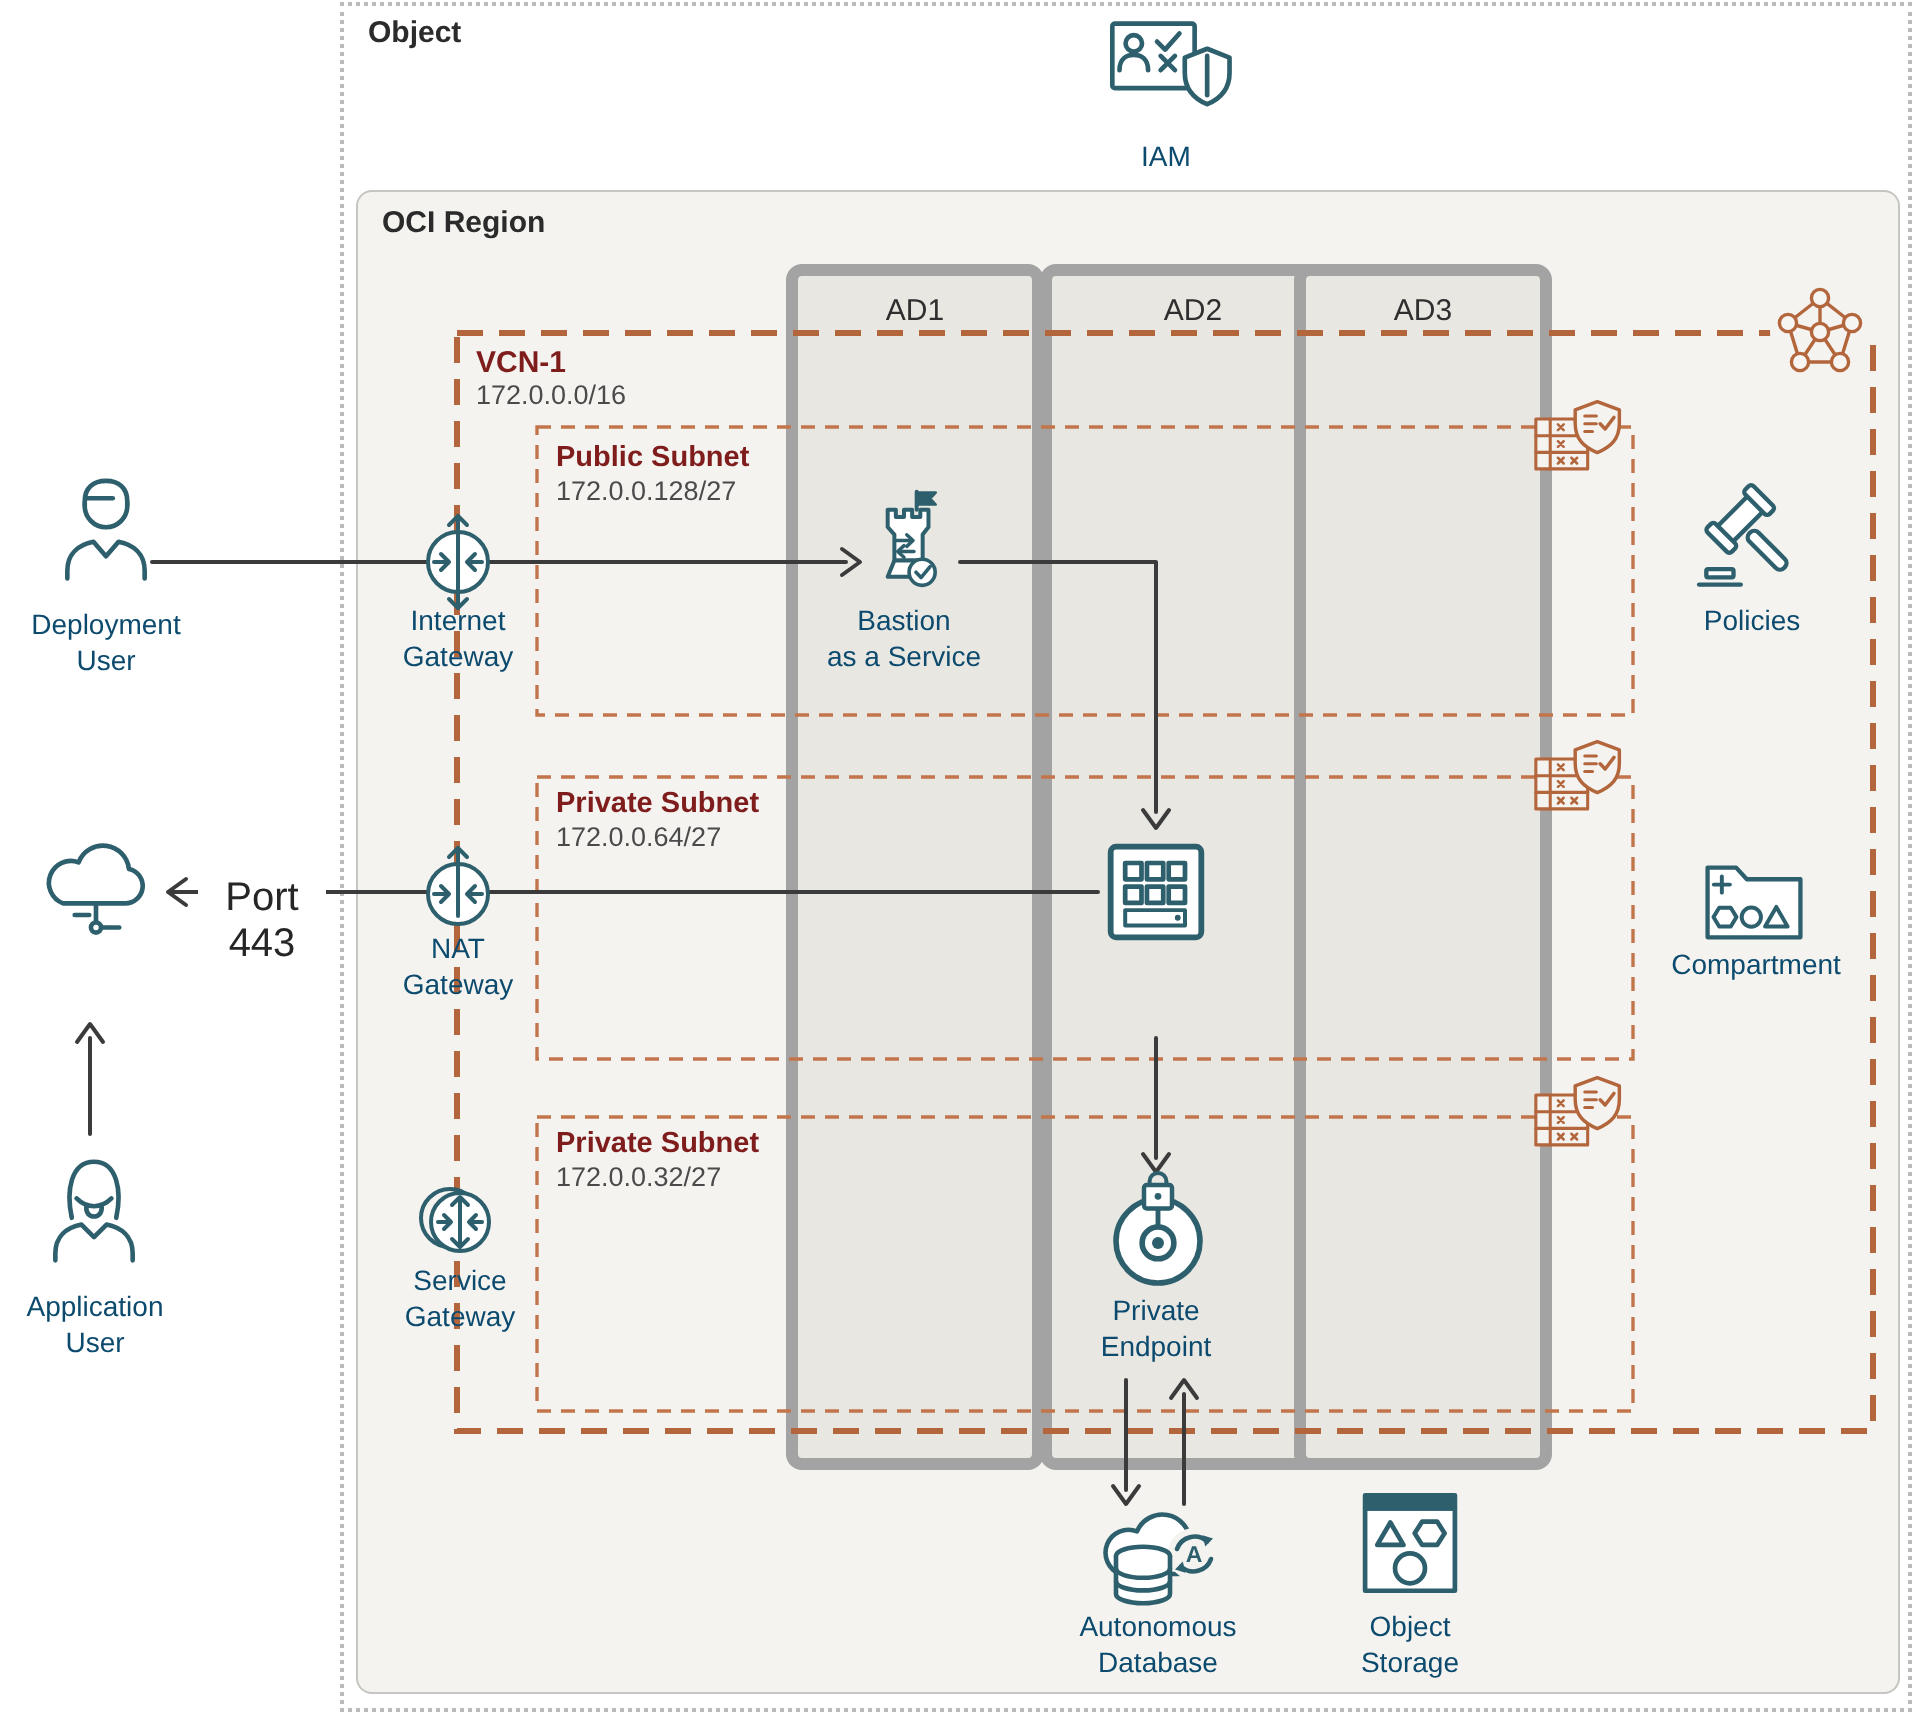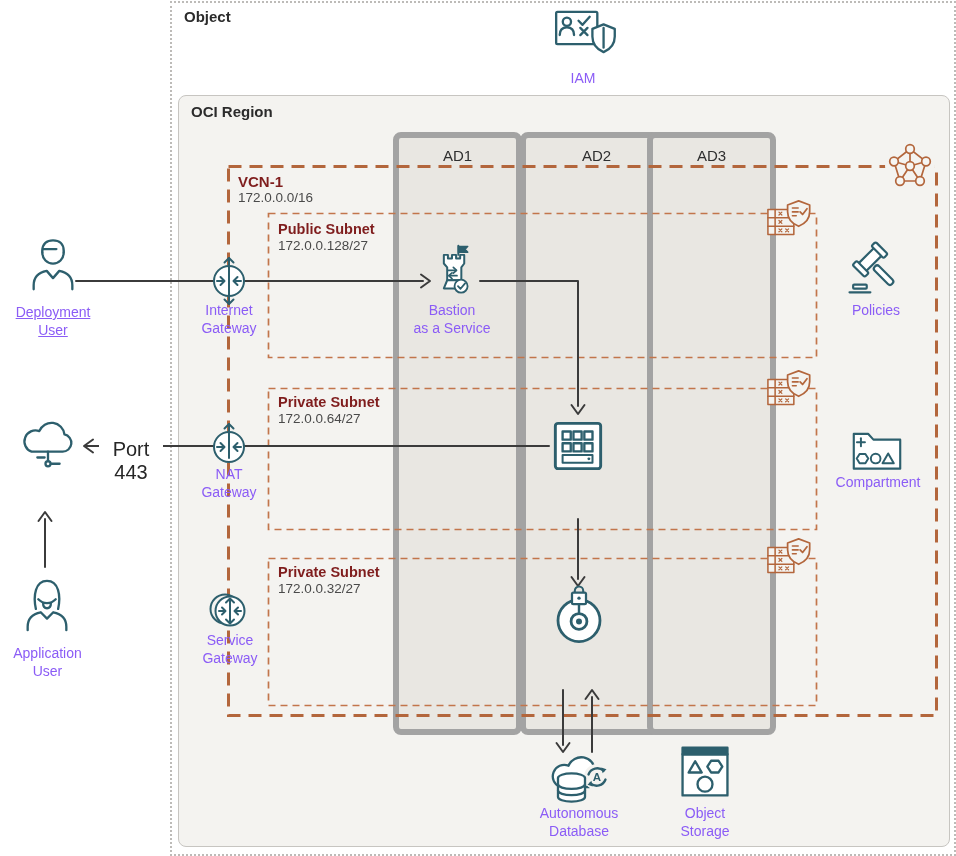--- a/index.html
+++ b/index.html
@@ -6,21 +6,21 @@
   .stage{position:relative;width:956px;height:856px;background:#fff;overflow:hidden;}
   .tenancy{position:absolute;left:170px;top:1px;width:782px;height:851px;background:#fff;border:2px dotted #bdbbb8;}
   .region{position:absolute;left:178px;top:95px;width:770px;height:750px;background:#f4f3f0;border:1px solid #c7c5c1;border-radius:8px;}
   .ad{position:absolute;top:132px;width:117px;height:591px;background:#e9e7e2;border:6px solid #a3a3a3;border-radius:8px;z-index:2;}
   .ad-h{padding-top:9px;text-align:center;font-size:15px;color:#2f2f2f;}
   .hdr{position:absolute;z-index:11;font-size:15px;font-weight:bold;color:#2b2b2b;}
   .overlay{position:absolute;left:0;top:0;width:956px;height:856px;z-index:5;pointer-events:none;}
   .vcnb{fill:none;stroke:#b3663c;stroke-width:3;stroke-dasharray:13 8;}
   .subb{fill:none;stroke:#c2754b;stroke-width:1.7;stroke-dasharray:7 5;}
   .arr{fill:none;stroke:#3b3b3b;stroke-width:2;stroke-linecap:round;stroke-linejoin:round;}
-  .lbl{position:absolute;z-index:11;font-size:14px;line-height:17.5px;color:#8b5cf6;text-align:center;white-space:pre-line;}
+  .lbl{position:absolute;z-index:11;font-size:14px;line-height:17.5px;color:#0c4a6e;text-align:center;white-space:pre-line;}
   .netlbl{position:absolute;z-index:11;}
   .net-title{font-weight:bold;color:#7f1d1d;font-size:14.5px;line-height:17px;}
   .vcn-title{font-size:15px;}
   .net-cidr{font-size:13.5px;color:#4a4a4a;line-height:16px;}
   .port{position:absolute;left:99px;top:438px;width:64px;background:#fff;z-index:11;font-size:20px;color:#262626;text-align:center;}
   svg.ic{position:absolute;z-index:10;overflow:visible;}
 </style>
 </head>
 <body>
 
@@ -147,21 +147,21 @@
 Gateway</div>
 
   <svg class="ic" style="left:24px;top:236px;width:58px;height:62px;" viewBox="0 0 60 64">
     <g stroke="#2d5f6d" stroke-width="2.4" fill="none" stroke-linecap="round" stroke-linejoin="round">
       <circle cx="30" cy="17.5" r="11" fill="#fff"></circle>
       <path d="M19,17 v-2 c0,-7 4.5,-10.5 11,-10.5 s11,3.5 11,10.5 v2" fill="#fff"></path>
       <path d="M19.5,13.5 h14"></path>
       <path d="M10,55 L10,51 C10,42 16,37.5 23.5,36 L30,43.5 L36.5,36 C44,37.5 50,42 50,51 L50,55"></path>
     </g>
   </svg>
-  <div class="lbl" style="left:3px;top:304px;width:100px;text-decoration:underline;">Deployment
+  <div class="lbl" style="left:3px;top:304px;width:100px;">Deployment
 User</div>
 
   <svg class="ic" style="left:15px;top:412px;width:66px;height:60px;" viewBox="0 0 66 62">
     <g stroke="#2d5f6d" stroke-width="2.4" fill="none" stroke-linecap="round" stroke-linejoin="round">
       <path d="M16,41 h32 a9,9 0 0 0 2,-17.8 a13.5,13.5 0 0 0 -26,-3.4 a10,10 0 0 0 -8,21.2 z" fill="#fff"></path>
       <line x1="33" y1="41" x2="33" y2="50"></line>
       <circle cx="33" cy="53.5" r="2.6" fill="#fff"></circle>
       <line x1="22" y1="47" x2="29.5" y2="47"></line>
       <line x1="36.5" y1="53.5" x2="45" y2="53.5"></line>
     </g>
@@ -218,20 +218,22 @@
     <g stroke="#2d5f6d" fill="none" stroke-linecap="round" stroke-linejoin="round">
       <circle cx="30" cy="39" r="22.5" fill="#fff" stroke-width="3"></circle>
       <line x1="30" y1="21.5" x2="30" y2="32" stroke-width="2.6"></line>
       <path d="M25.5,9 v-2 a4.5,4.5 0 0 1 9,0 v2" stroke-width="2.2"></path>
       <rect x="22.5" y="9" width="15" height="12.5" rx="1.5" fill="#fff" stroke-width="2.4"></rect>
       <circle cx="30" cy="15" r="1.8" fill="#2d5f6d" stroke="none"></circle>
       <circle cx="30" cy="40" r="8.5" fill="#fff" stroke-width="3"></circle>
       <circle cx="30" cy="40" r="3.2" fill="#2d5f6d" stroke="none"></circle>
     </g>
   </svg>
+  <div class="lbl" style="left:528px;top:647px;width:100px;">Private
+Endpoint</div>
 
   <svg class="ic" style="left:545px;top:746px;width:72px;height:64px;" viewBox="0 0 72 64">
     <g stroke="#2d5f6d" stroke-width="2.3" fill="none" stroke-linecap="round" stroke-linejoin="round">
       <path d="M15,41 h28 a9.5,9.5 0 0 0 7,-16.5 a13.8,13.8 0 0 0 -26.5,-4.8 A10,10 0 0 0 15,41 z" fill="#fff"></path>
       <circle cx="52" cy="31" r="13" fill="#f4f3f0" stroke="none"></circle>
       <ellipse cx="26.5" cy="32" rx="13.5" ry="4.6" fill="#fff"></ellipse>
       <path d="M13,32 v19 a13.5,4.6 0 0 0 27,0 V32" fill="#fff"></path>
       <path d="M13,38.3 a13.5,4.6 0 0 0 27,0 M13,44.6 a13.5,4.6 0 0 0 27,0"></path>
       <path d="M43.5,28.5 a9.3,9.3 0 0 1 15,-3.8"></path>
       <path d="M60.5,33.5 a9.3,9.3 0 0 1 -15,3.8"></path>

